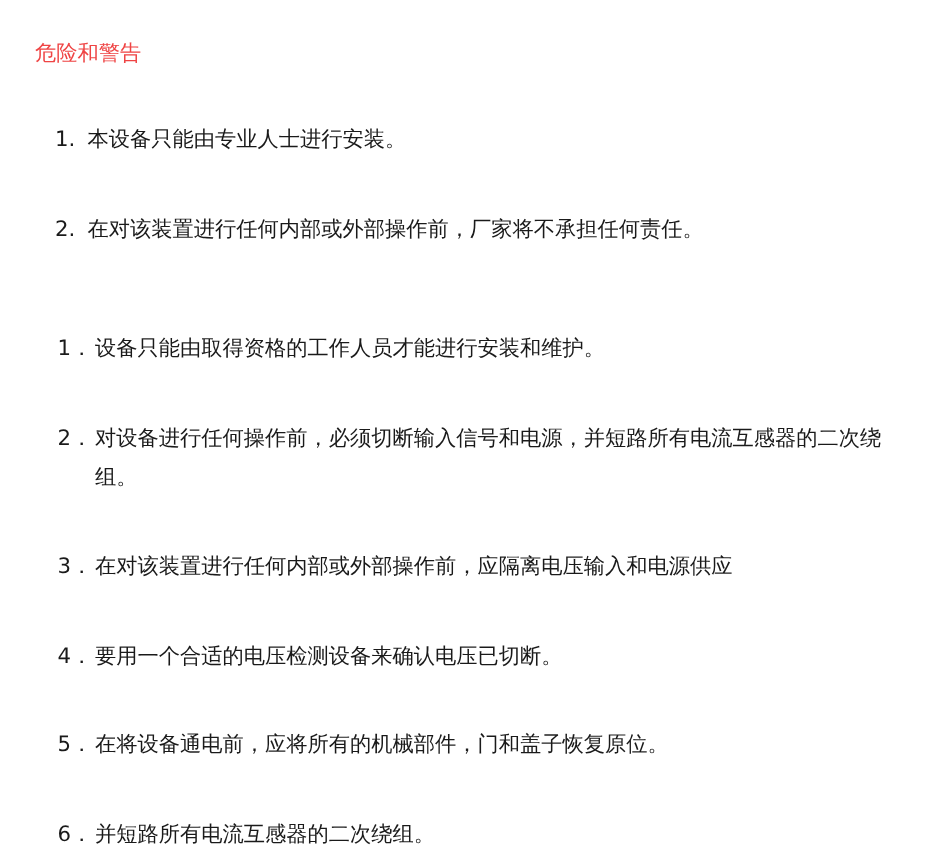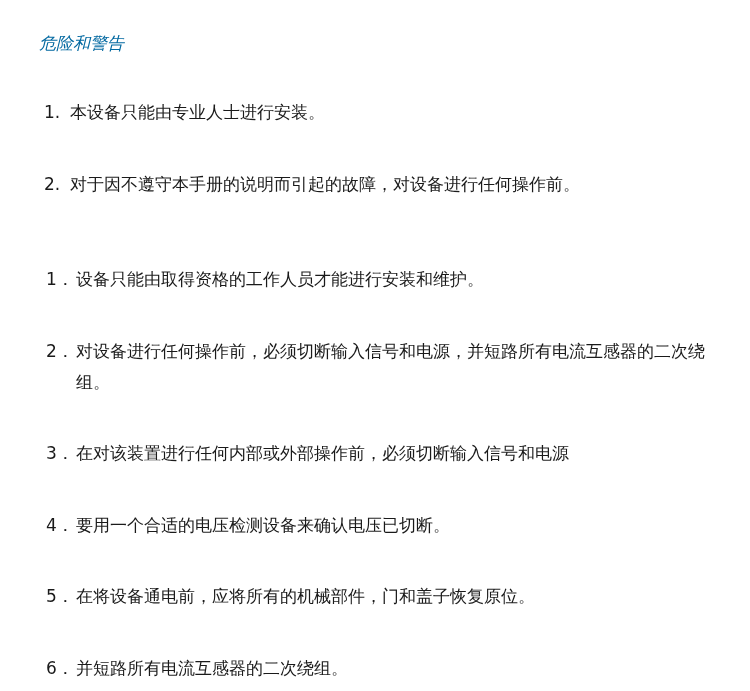--- a/index.html
+++ b/index.html
@@ -29,23 +29,22 @@
     font-weight: bold;
     letter-spacing: 2px;
     line-height: 1.35;
   }
   .section {
     margin-top: 30px;
   }
   .section-heading {
     font-size: 17px;
     line-height: 1.6;
-    color: #0369a1;
-    margin: 0 0 0 15px;
-    font-style: italic;
+    color: #ef4444;
+    margin: 0 0 0 4px;
   }
   .list {
     margin: 26px 0 0 0;
     padding: 0;
     list-style: none;
   }
   .list.tight {
     margin-top: 24px;
   }
   .list li {
@@ -84,40 +83,40 @@
 
   <div class="section">
     <p class="section-heading">危险和警告</p>
     <ul class="list">
       <li>
         <span class="num">1.</span>
         <span class="txt">本设备只能由专业人士进行安装。</span>
       </li>
       <li>
         <span class="num">2.</span>
-        <span class="txt">对于因不遵守本手册的说明而引起的故障，对设备进行任何操作前。</span>
+        <span class="txt">在对该装置进行任何内部或外部操作前，厂家将不承担任何责任。</span>
       </li>
     </ul>
   </div>
 
   <div class="spacer-1"></div>
 
   <div class="section">
     <ul class="list wide tight">
       <li>
         <span class="num">1．</span>
         <span class="txt">设备只能由取得资格的工作人员才能进行安装和维护。</span>
       </li>
       <li>
         <span class="num">2．</span>
         <span class="txt">对设备进行任何操作前，必须切断输入信号和电源，并短路所有电流互感器的二次绕组。</span>
       </li>
       <li>
         <span class="num">3．</span>
-        <span class="txt">在对该装置进行任何内部或外部操作前，必须切断输入信号和电源</span>
+        <span class="txt">在对该装置进行任何内部或外部操作前，应隔离电压输入和电源供应</span>
       </li>
       <li>
         <span class="num">4．</span>
         <span class="txt">要用一个合适的电压检测设备来确认电压已切断。</span>
       </li>
       <li>
         <span class="num">5．</span>
         <span class="txt">在将设备通电前，应将所有的机械部件，门和盖子恢复原位。</span>
       </li>
       <li>

